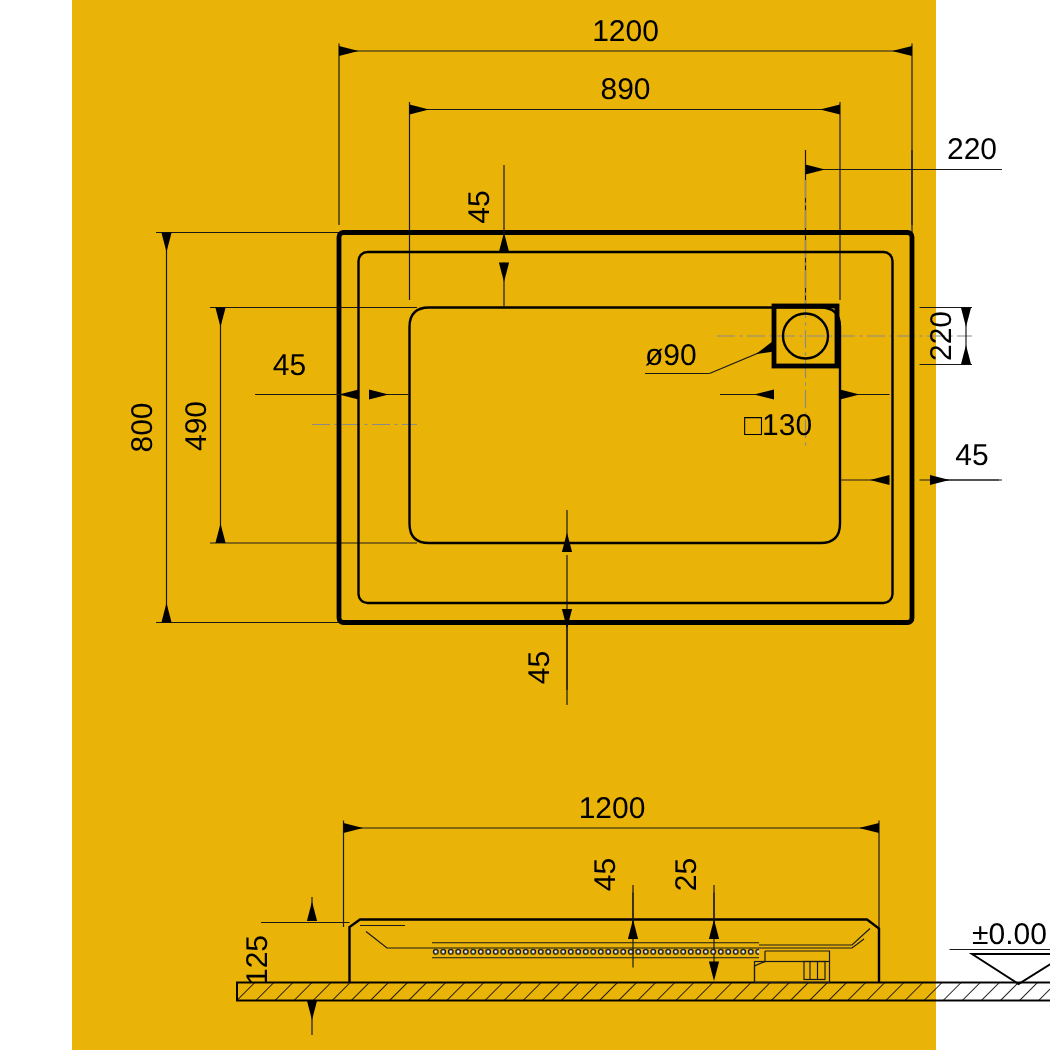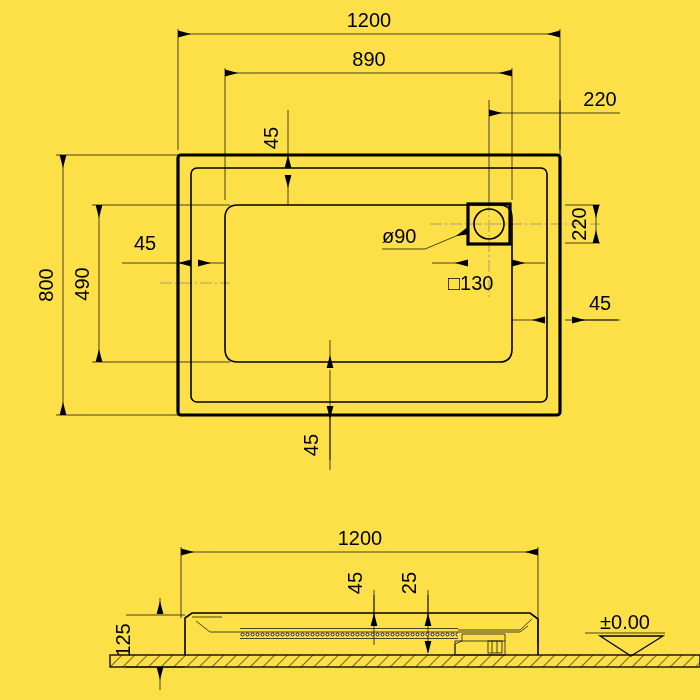--- a/index.html
+++ b/index.html
@@ -9,23 +9,24 @@
     background: #ffffff;
   }
   body {
     width: 700px;
     height: 700px;
     overflow: hidden;
     font-family: "Liberation Sans", sans-serif;
   }
   #drawing-root {
     position: relative;
-    width: 700px;
+    width: 576px;
     height: 700px;
-    background: #fde047;
+    background: #eab308;
+    margin-left: 48px;
   }
   svg.sheet {
     position: absolute;
     top: 0;
     left: 0;
     width: 700px;
     height: 700px;
     display: block;
   }
   .dim-text {

